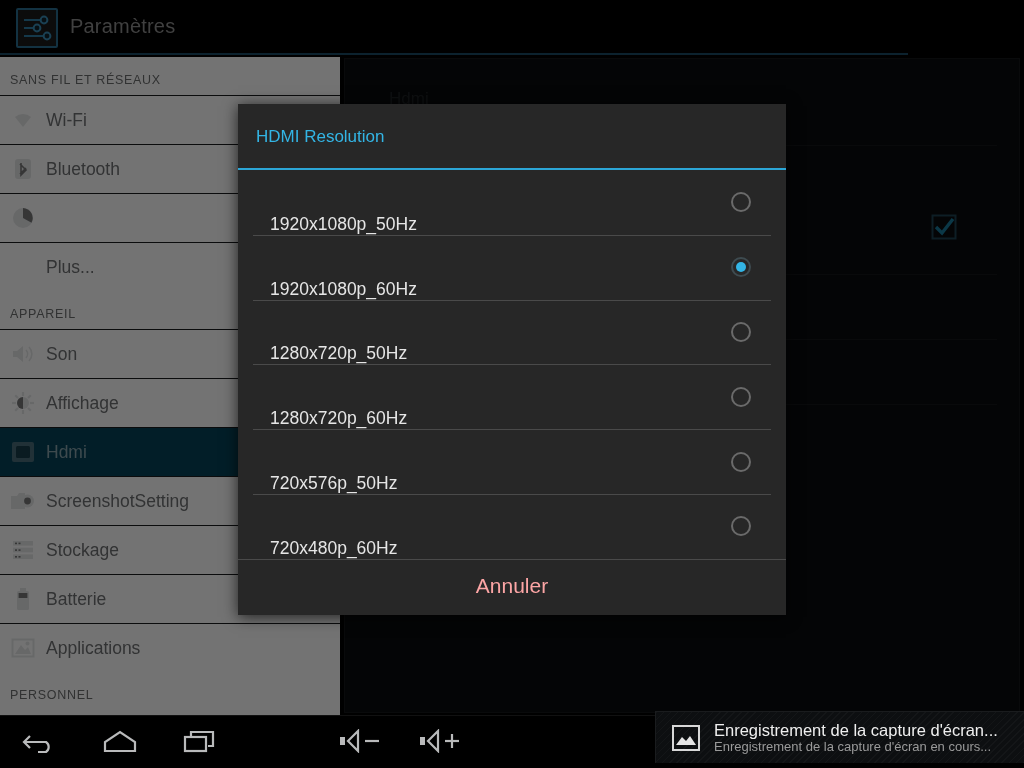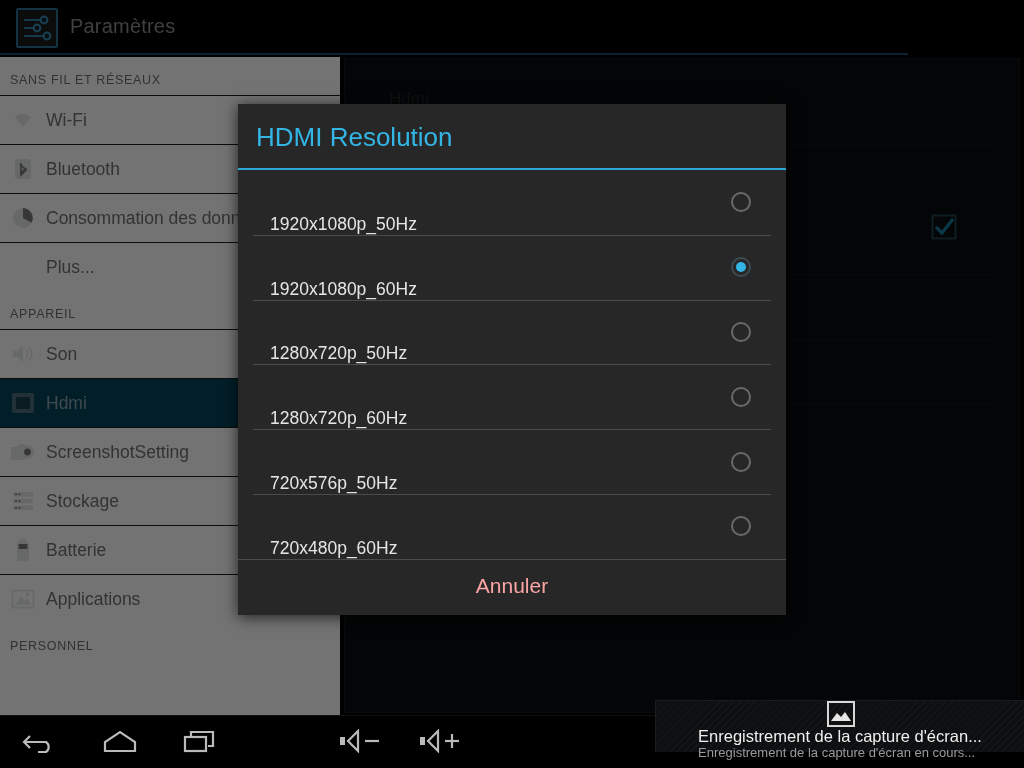--- a/index.html
+++ b/index.html
@@ -79,21 +79,21 @@
     background:rgba(0,0,0,0.55); pointer-events:none;
   }
 
   
   #dialog {
     position:absolute; left:238px; top:104px; width:548px; height:511px;
     background:#272727; box-shadow:0 2px 14px rgba(0,0,0,.7);
   }
   #dialog-title {
     height:66px; line-height:66px; padding-left:18px;
-    font-size:26px; color:#33b5e5;
+    font-size:17px; color:#33b5e5;
     border-bottom:2px solid #2ca6d6;
   }
   #dialog-list { height:389px; overflow:hidden; }
   .opt {
     position:relative; height:64.8px;
     display:flex; align-items:flex-end;
   }
   .opt + .opt:before {
     content:""; position:absolute; left:15px; right:15px; top:0;
     height:1px; background:#4a4a4a;
@@ -130,26 +130,26 @@
     position:absolute; left:0; bottom:0; width:1024px; height:53px;
     background:#000; border-top:1px solid #111;
   }
   .navbtn {
     position:absolute; top:0; height:53px; width:80px;
     display:flex; align-items:center; justify-content:center;
   }
 
   
   #notification {
-    position:absolute; right:0; bottom:16px; width:369px; height:52px;
+    position:absolute; right:0; bottom:5px; width:369px; height:52px;
     background:#0d0f11;
     background-image:repeating-linear-gradient(135deg,
       rgba(255,255,255,.028) 0 1px, transparent 1px 5px);
     display:flex; align-items:center;
-    border-left:1px solid #1a1c1e; border-top:1px solid #1a1c1e;flex-direction:column;
+    border-left:1px solid #1a1c1e; border-top:1px solid #1a1c1e;
   }
   #notif-icon {
     width:28px; height:26px; margin-left:16px; margin-right:14px;
     border:2px solid #d8d8d8; position:relative; flex:none;
   }
   #notif-text { line-height:1.15; }
   #notif-title { font-size:16.5px; color:#efefef; }
   #notif-sub { font-size:13px; color:#9a9a9a; }
 </style>
 </head>
@@ -212,40 +212,58 @@
       <span class="toggle"></span>
     </div>
 
     <div class="nav-item">
       <span class="ico">
         <svg width="22" height="22" viewBox="0 0 22 22">
           <circle cx="11" cy="11" r="10" fill="#cfd2d4"></circle>
           <path d="M11 11 L11 1 A10 10 0 0 1 19.5 15.8 Z" fill="#0a0b0d"></path>
         </svg>
       </span>
-      <span class="lbl">Consommation des donn</span>
     </div>
 
     <div class="nav-item">
       <span class="ico spacer"></span>
       <span class="lbl">Plus...</span>
     </div>
 
     <div class="section-header">APPAREIL</div>
 
     <div class="nav-item">
       <span class="ico">
         <svg width="24" height="20" viewBox="0 0 24 20">
           <path d="M2 7 L6 7 L12 2 L12 18 L6 13 L2 13 Z" fill="#cfd2d4"></path>
           <path d="M15 6 A6 6 0 0 1 15 14 M18 3 A10 10 0 0 1 18 17" stroke="#cfd2d4" stroke-width="1.6" fill="none"></path>
         </svg>
       </span>
       <span class="lbl">Son</span>
     </div>
 
+    <div class="nav-item">
+      <span class="ico">
+        <svg width="24" height="24" viewBox="0 0 24 24">
+          <g stroke="#cfd2d4" stroke-width="2.2">
+            <line x1="12" y1="1" x2="12" y2="5"></line>
+              <line x1="12" y1="19" x2="12" y2="23"></line>
+            <line x1="1" y1="12" x2="5" y2="12"></line>
+              <line x1="19" y1="12" x2="23" y2="12"></line>
+            <line x1="4.2" y1="4.2" x2="7" y2="7"></line>
+              <line x1="17" y1="17" x2="19.8" y2="19.8"></line>
+            <line x1="4.2" y1="19.8" x2="7" y2="17"></line>
+              <line x1="17" y1="7" x2="19.8" y2="4.2"></line>
+          </g>
+          <circle cx="12" cy="12" r="6" fill="#cfd2d4"></circle>
+          <path d="M12 6 A6 6 0 0 0 12 18 Z" fill="#0a0b0d"></path>
+        </svg>
+      </span>
+      <span class="lbl">Affichage</span>
+    </div>
 
     <div class="nav-item selected">
       <span class="ico">
         <svg width="24" height="22" viewBox="0 0 24 22">
           <rect x="1" y="1" width="22" height="20" rx="2" fill="#9aa0a3"></rect>
           <rect x="5" y="5" width="14" height="12" rx="1.5" fill="#2c3336"></rect>
         </svg>
       </span>
       <span class="lbl">Hdmi</span>
     </div>

